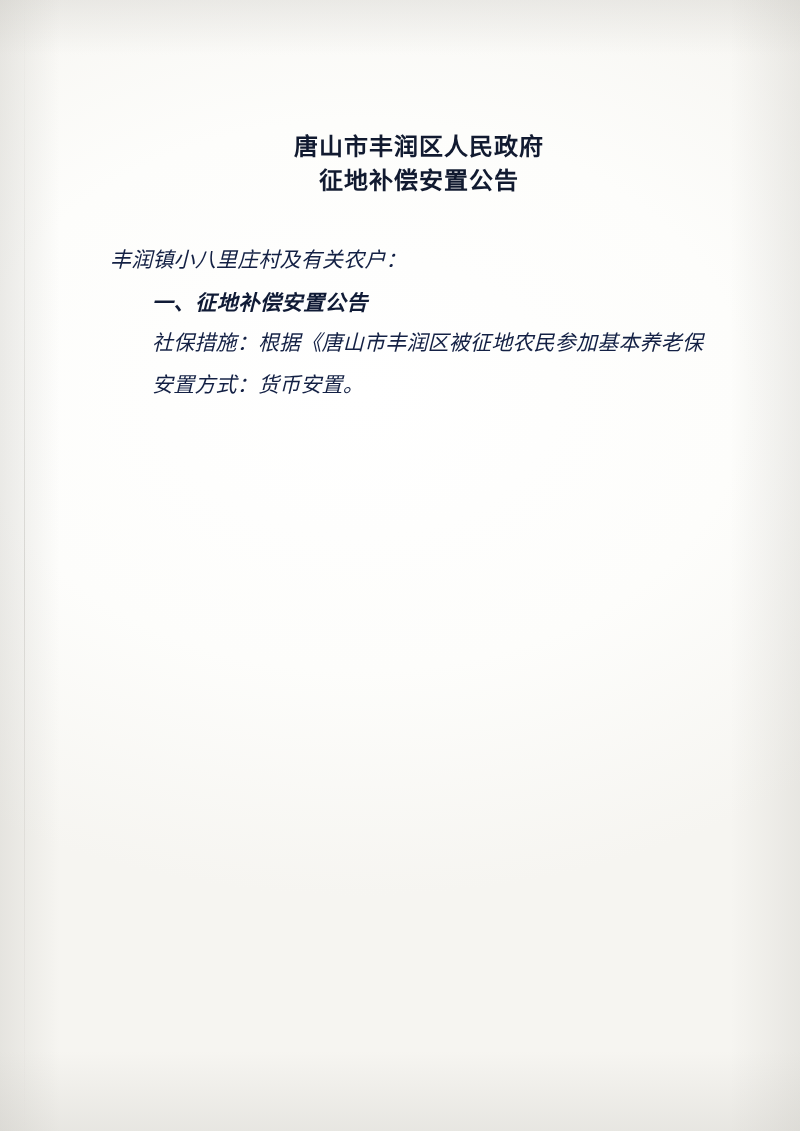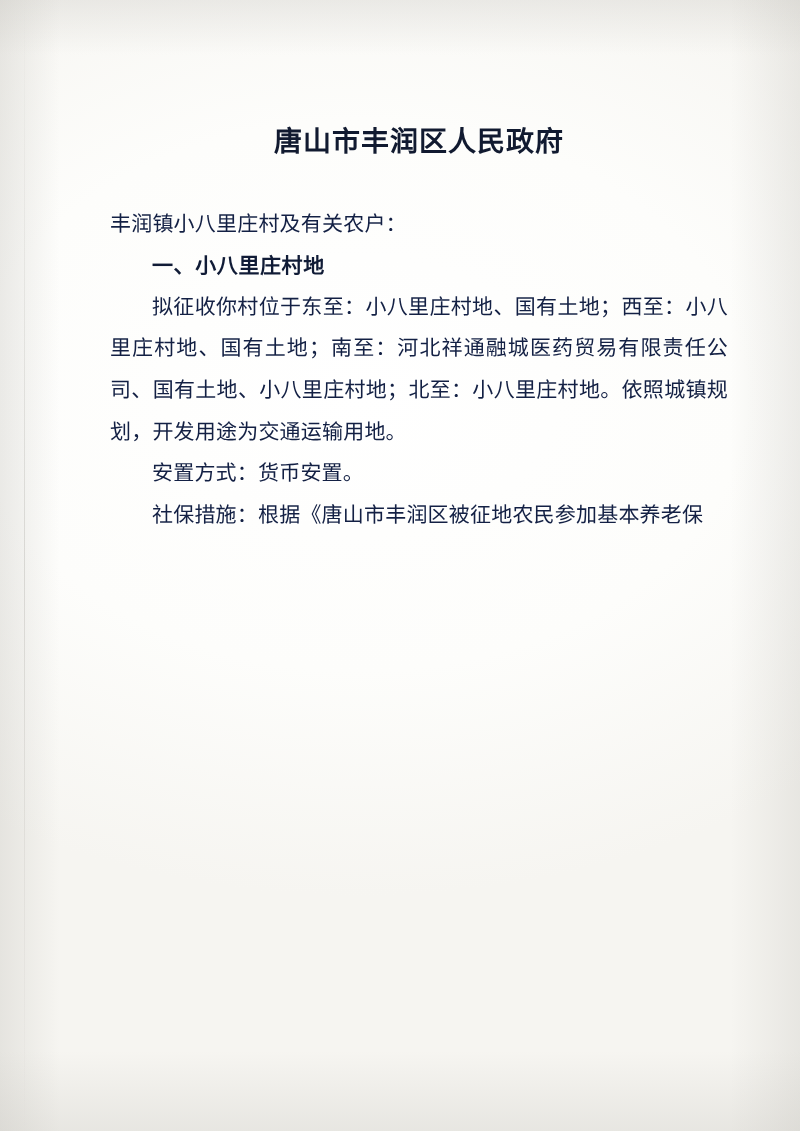--- a/index.html
+++ b/index.html
@@ -66,37 +66,38 @@
   .content {
     position: relative;
     z-index: 2;
     padding: 122px 72px 0 110px;
     color: #0f1a33;
   }
 
   .doc-title {
     text-align: center;
     font-weight: bold;
-    font-size: 28px;
+    font-size: 24px;
     line-height: 1.42;
     letter-spacing: 1px;
     color: #111a30;
-    margin: 0;
+    margin: 8px;
   }
   .doc-title .line2 {
     display: block;
   }
 
   .body-text {
     margin-top: 42px;
     font-size: 21px;
     line-height: 1.98;
     color: #132044;
     text-align: justify;
     letter-spacing: 0.2px;
+    font-style: italic;
   }
 
   p {
     margin: 0;
   }
 
   .p-indent {
     text-indent: 2em;
   }
 
@@ -118,30 +119,30 @@
   <div class="scan-shade-top"></div>
   <div class="scan-shade-left"></div>
   <div class="scan-shade-right"></div>
   <div class="scan-shade-bottom"></div>
   <div class="fold-line"></div>
 
   <div class="content">
 
     <h1 class="doc-title">
       <span class="line1">唐山市丰润区人民政府</span>
+      <span class="line2">征地补偿安置公告</span>
     </h1>
 
     <div class="body-text">
 
       <p class="no-indent">丰润镇小八里庄村及有关农户：</p>
 
 
-      <p class="section-heading">一、小八里庄村地</p>
-      <p class="p-indent">拟征收你村位于东至：小八里庄村地、国有土地；西至：小八里庄村地、国有土地；南至：河北祥通融城医药贸易有限责任公司、国有土地、小八里庄村地；北至：小八里庄村地。依照城镇规划，开发用途为交通运输用地。</p>
+      <p class="section-heading">一、征地补偿安置公告</p>
 
 
 
+      <p class="p-indent">社保措施：根据《唐山市丰润区被征地农民参加基本养老保</p>
       <p class="p-indent">安置方式：货币安置。</p>
-      <p class="p-indent">社保措施：根据《唐山市丰润区被征地农民参加基本养老保</p>
 
     </div>
   </div>
 </div>
 
 </body></html>

